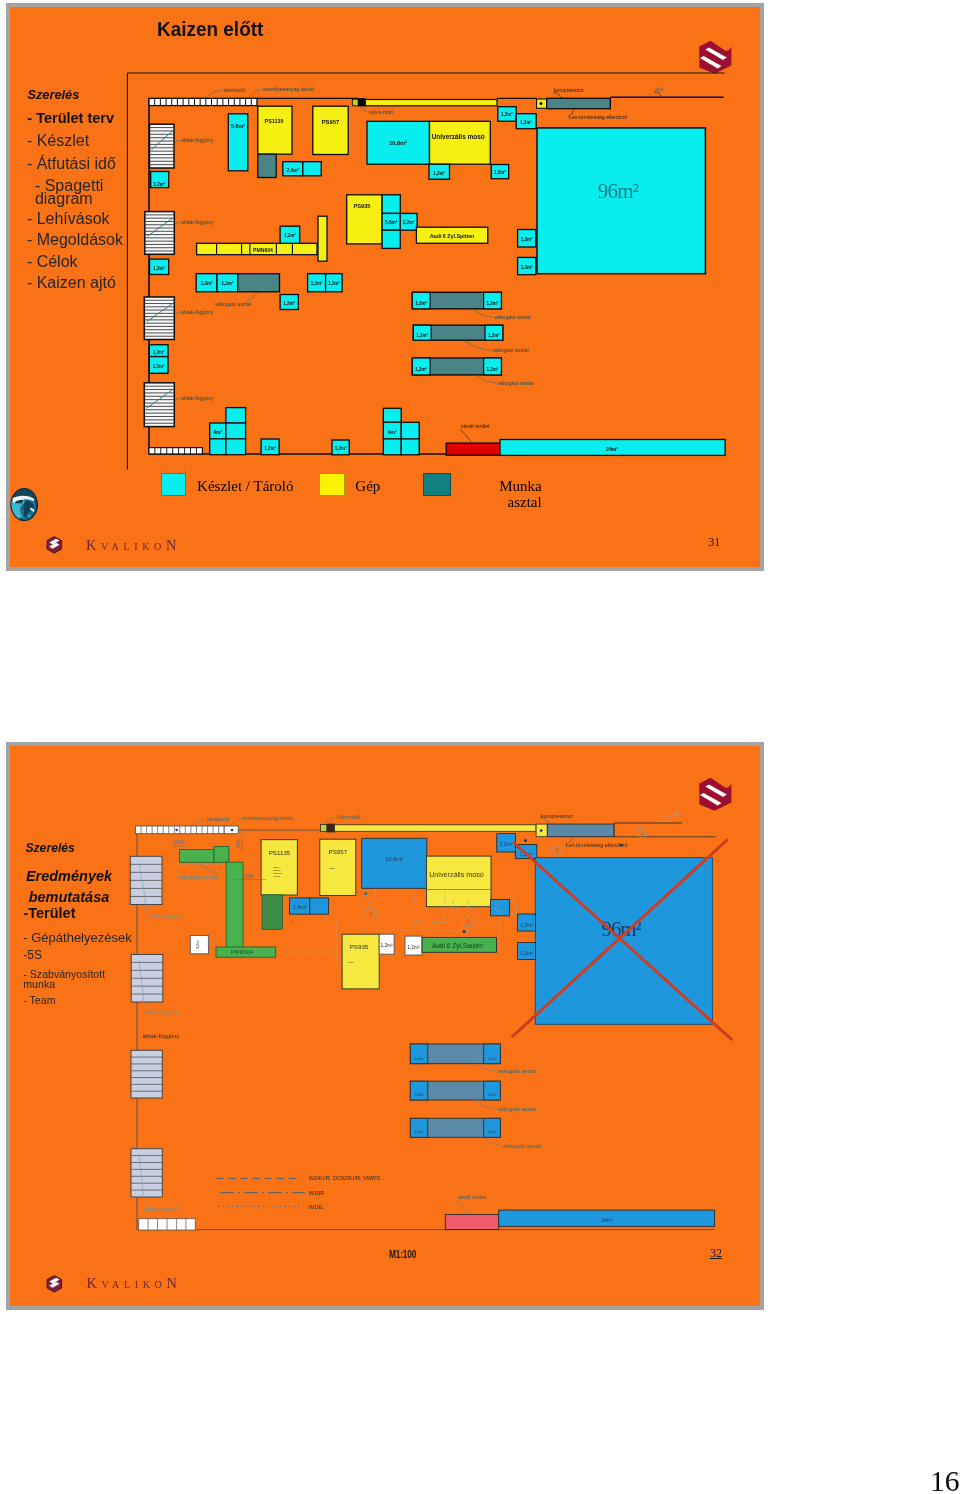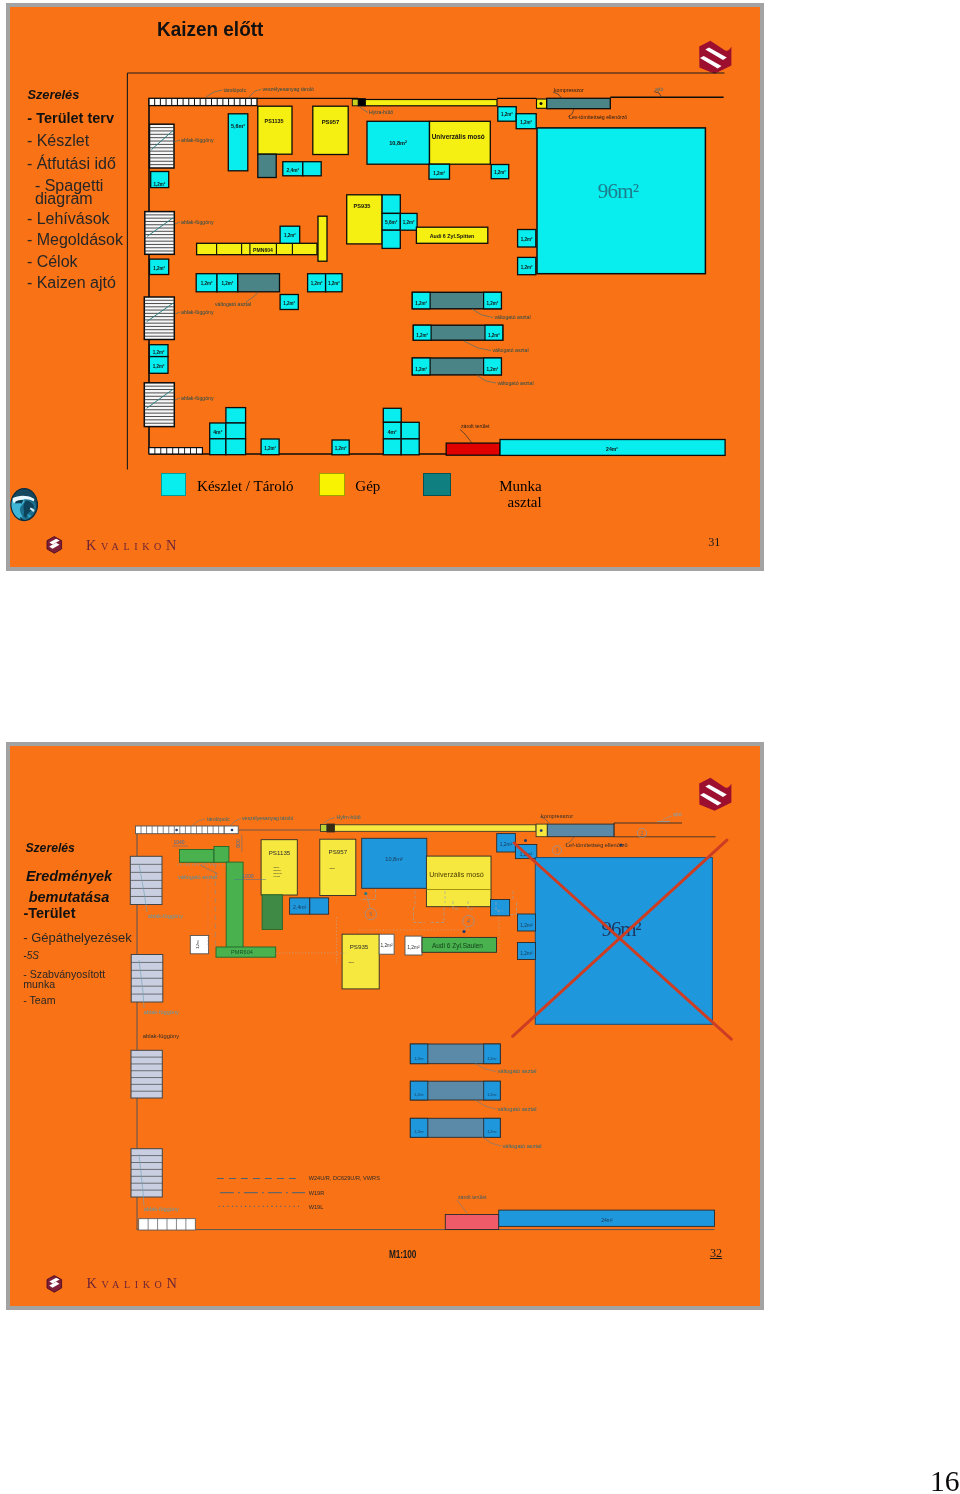--- a/index.html
+++ b/index.html
@@ -316,21 +316,21 @@
 <div class="slide" id="slide2">
   <svg style="position:absolute;left:687.3px;top:29.9px;" width="36" height="35" viewBox="0 0 36 35">
     <path d="M13.4 1.8 L27.8 11.2 C30.2 12.6 32.6 11.4 34.4 7.6 L34.4 26.5 L17.6 34.8 L2.4 28.6 L2.2 7.4 Z" fill="#9d0f2e"></path>
     <path d="M8.3 10.6 L12.0 8.4 L29.8 18.6 L26.0 21.0 Z" fill="#fdfdfd"></path>
     <path d="M3.0 19.1 L6.7 16.9 L24.5 27.1 L20.7 29.5 Z" fill="#fdfdfd"></path>
   </svg>
   <div class="sb it" style="left:15.4px;top:95.97px;font-size:12.2px;">Szerelés</div>
   <div class="sb it" style="left:14.0px;top:119.62px;width:90px;font-size:14.5px;line-height:21px;white-space:normal;text-align:center;">Eredmények bemutatása</div>
   <div class="sb bd" style="left:13.4px;top:160.97px;font-size:14.5px;">-Terület</div>
   <div class="sb" style="left:13.3px;top:185.73px;font-size:13px;line-height:11.2px;">- Gépáthelyezések</div>
-  <div class="sb" style="left:13.3px;top:204.23px;font-size:10px;line-height:11.2px;font-style:italic;">-5S</div>
+  <div class="sb" style="left:13.3px;top:204.23px;font-size:12px;line-height:11.2px;">-5S</div>
   <div class="sb" style="left:13.3px;top:223.18px;width:82px;font-size:10.6px;line-height:10.3px;">- Szabványosított munka</div>
   <div class="sb" style="left:13.3px;top:249.23px;font-size:10.6px;line-height:11.2px;">- Team</div>
 
   <div class="scale-label" style="position:absolute;left:378.6px;top:501.82px;font-size:10.9px;line-height:12px;font-weight:bold;color:#1a1a1a;transform:scaleX(0.76);transform-origin:0 0;letter-spacing:-0.2px;">M1:100</div>
   <svg style="position:absolute;left:36.1px;top:528.6px;" width="17" height="18" viewBox="0 0 17 18">
     <path d="M8.3 0.6 L15.6 4.6 L15.6 13.0 L8.3 17.2 L1.0 13.0 L1.0 4.6 Z" fill="#7e1f3a"></path>
     <path d="M3.3 6.5 L10.2 2.7 L13.6 4.6 L6.6 8.6 Z" fill="#ffffff"></path>
     <path d="M3.2 10.6 L10.1 6.7 L13.5 8.7 L6.5 12.7 Z" fill="#ffffff"></path>
     <path d="M8.3 0.6 L15.6 4.6 L15.6 13.0 L8.3 17.2 L1.0 13.0 L1.0 4.6 Z" fill="none" stroke="#4d0f22" stroke-width="0.9"></path>
   </svg>

